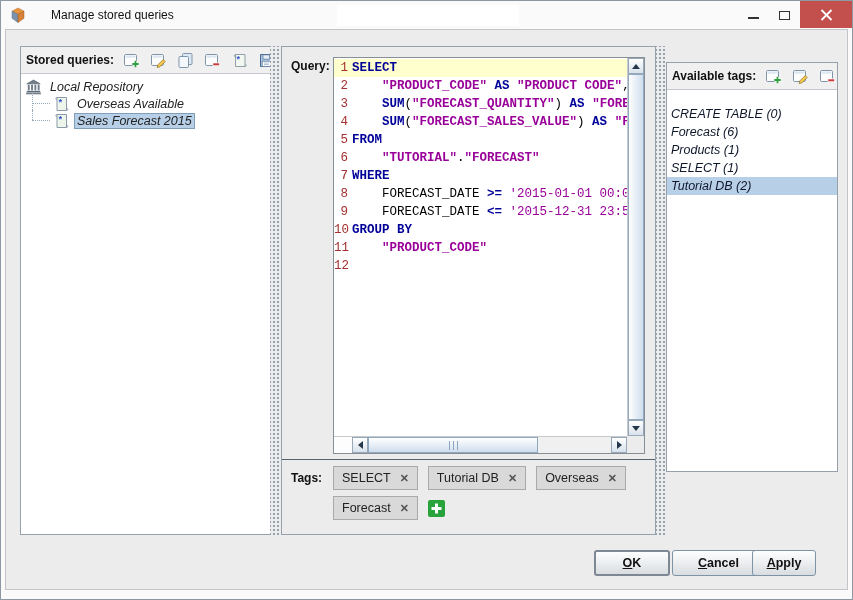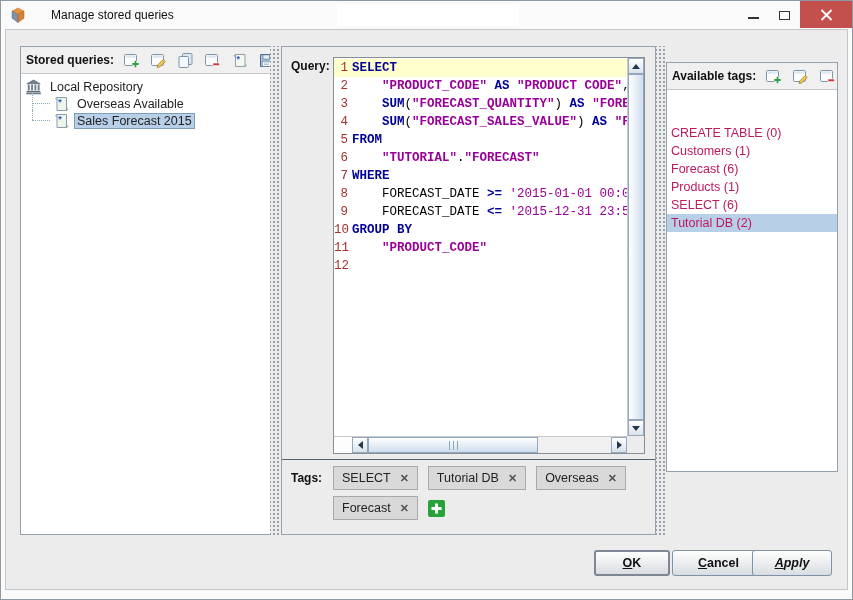--- a/index.html
+++ b/index.html
@@ -19,21 +19,21 @@
   .ctrl.close{width:52px;height:27px;background:#c4504e;}
   
   .content{position:absolute;left:4px;right:4px;top:28px;bottom:9px;background:#ececec;border:1px solid #c2c6ca;}
   .panel{position:absolute;border:1px solid #97a1ab;background:#ffffff;}
   .panel-header{height:27px;display:flex;align-items:center;gap:6px;padding:0 5px;background:#f0f0f0;
                 border-bottom:1px solid #c3c9cf;}
   .panel-label{font-size:12px;font-weight:bold;color:#111;white-space:nowrap;}
   .toolbar{display:flex;align-items:center;gap:5px;}
   .tool-btn{width:22px;height:19px;display:inline-flex;align-items:center;justify-content:center;cursor:default;}
   .tbicon{display:inline-flex;}
-  .panel-body{position:absolute;top:28px;left:0;right:0;bottom:0;background:#fff;overflow:hidden;}
+  .panel-body{position:absolute;top:28px;left:0;right:0;bottom:0;background:#fff;overflow:hidden;font-style:italic;}
   
   .left-panel{left:14px;top:16px;width:258px;height:489px;}
   .tree{padding-top:3px;font-size:12.5px;color:#222;}
   .tree-row{height:17px;display:flex;align-items:center;gap:5px;padding-left:4px;white-space:nowrap;}
   .tree-row.child{position:relative;padding-left:33px;}
   .tree-row.child::before{content:"";position:absolute;left:11px;top:-2px;height:10px;border-left:1px dotted #93aabc;}
   .tree-row.child.mid::before{height:19px;}
   .tree-row.child::after{content:"";position:absolute;left:11px;top:8px;width:18px;border-top:1px dotted #93aabc;}
   .tree-label{padding:0 2px;border:1px solid transparent;}
   .tree-label.selected{background:#b8cfe8;border-color:#7f9db9;}
@@ -78,21 +78,21 @@
   .tags-label{position:absolute;left:9px;top:424px;font-size:12px;font-weight:bold;color:#111;}
   .chips{position:absolute;left:51px;top:419px;width:306px;display:flex;flex-wrap:wrap;align-items:center;
          column-gap:10px;row-gap:6px;}
   .chip{display:inline-flex;align-items:center;gap:9px;height:24px;padding:0 8px;background:#d9d9d9;
         border:1px solid #a9a9a9;font-size:12.5px;color:#222;white-space:nowrap;}
   .chip-x{font-size:11px;font-weight:bold;color:#555;cursor:default;}
   .add-tag-btn{width:17px;height:17px;background:#28a23b;border-radius:2px;display:inline-flex;
                align-items:center;justify-content:center;}
   
   .right-panel{left:660px;top:32px;width:172px;height:410px;}
-  .list{padding-top:2px;font-size:12.5px;color:#be185d;margin-top:31px;}
+  .list{padding-top:14px;font-size:12.5px;color:#0f172a;}
   .list-item{height:18px;line-height:18px;padding-left:4px;white-space:nowrap;}
   .list-item.selected{background:#b8cfe8;}
   
   .btn{position:absolute;top:520px;height:26px;background:linear-gradient(#fefefe,#d9dde1);
        border:1px solid #7f93a7;border-radius:3px;font-family:"Liberation Sans",sans-serif;
        font-size:12.5px;font-weight:bold;color:#111;display:flex;align-items:center;justify-content:center;cursor:default;}
   .btn.default{border:2px solid #7d8894;}
   .btn u{text-decoration:underline;}
 </style>
 </head>
@@ -339,34 +339,33 @@
                   <rect x="2.5" y="3.5" width="10" height="2.2" fill="#dce6f0"></rect>
                   <rect x="8.7" y="10.6" width="7" height="3.4" fill="#fff"></rect>
                   <rect x="9.2" y="11.3" width="6" height="2" fill="#cc3b3b"></rect>
                 </svg>
               </span>
             </span>
           </span>
       </div>
       <div class="panel-body list" id="tag-list">
           <div class="list-item">CREATE TABLE (0)</div>
-          <div class="list-item">Customers (1)</div>
           <div class="list-item">Forecast (6)</div>
           <div class="list-item">Products (1)</div>
-          <div class="list-item">SELECT (6)</div>
+          <div class="list-item">SELECT (1)</div>
           <div class="list-item selected">Tutorial DB (2)</div>
         </div>
     </div>
 
     <div id="action-buttons">
         <div class="btn default" style="left: 588px; width: 76px;">
           <span><u>O</u>K</span>
         </div>
         <div class="btn" style="left: 666px; width: 93px;">
           <span><u>C</u>ancel</span>
         </div>
-        <div class="btn" style="left: 746px; width: 80px; font-style: italic;">
+        <div class="btn" style="left: 746px; width: 64px;">
           <span><u>A</u>pply</span>
         </div>
       </div>
 
   </div>
 </div>
 
 </body></html>

